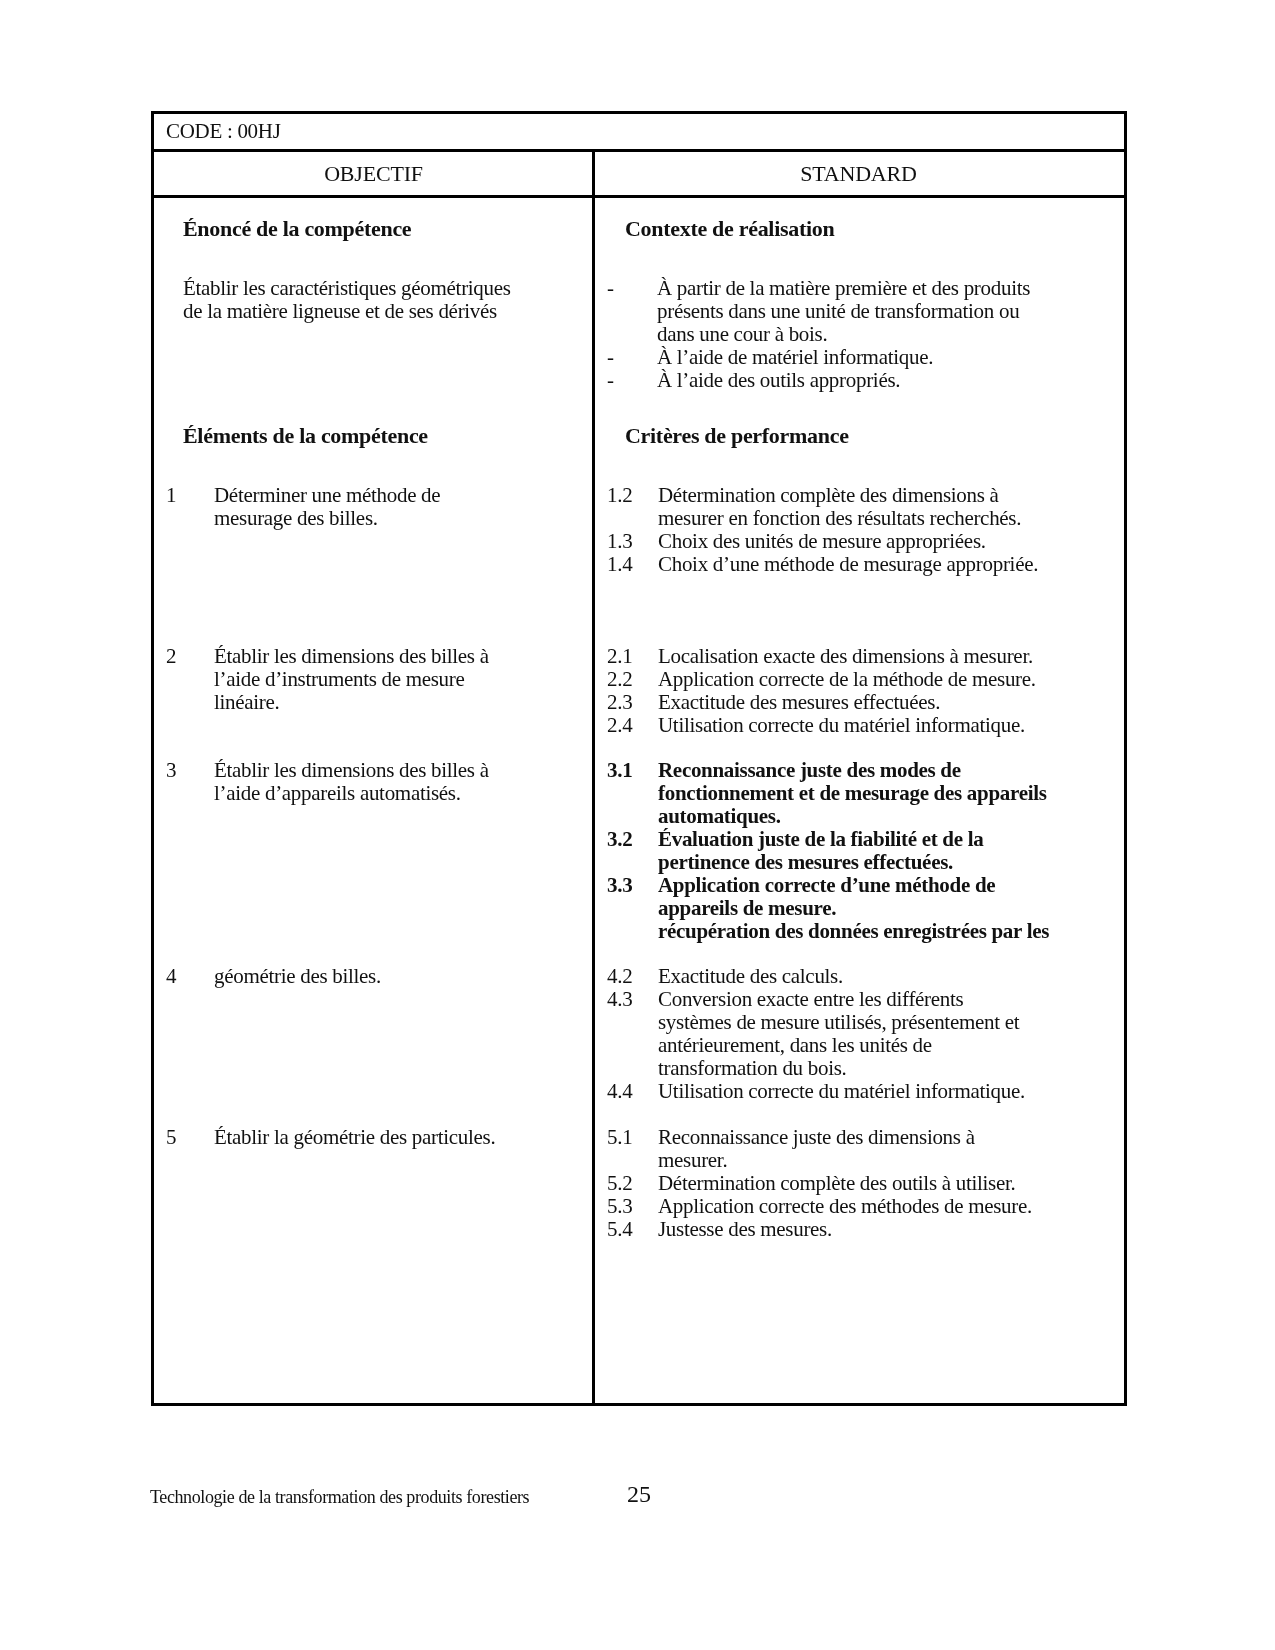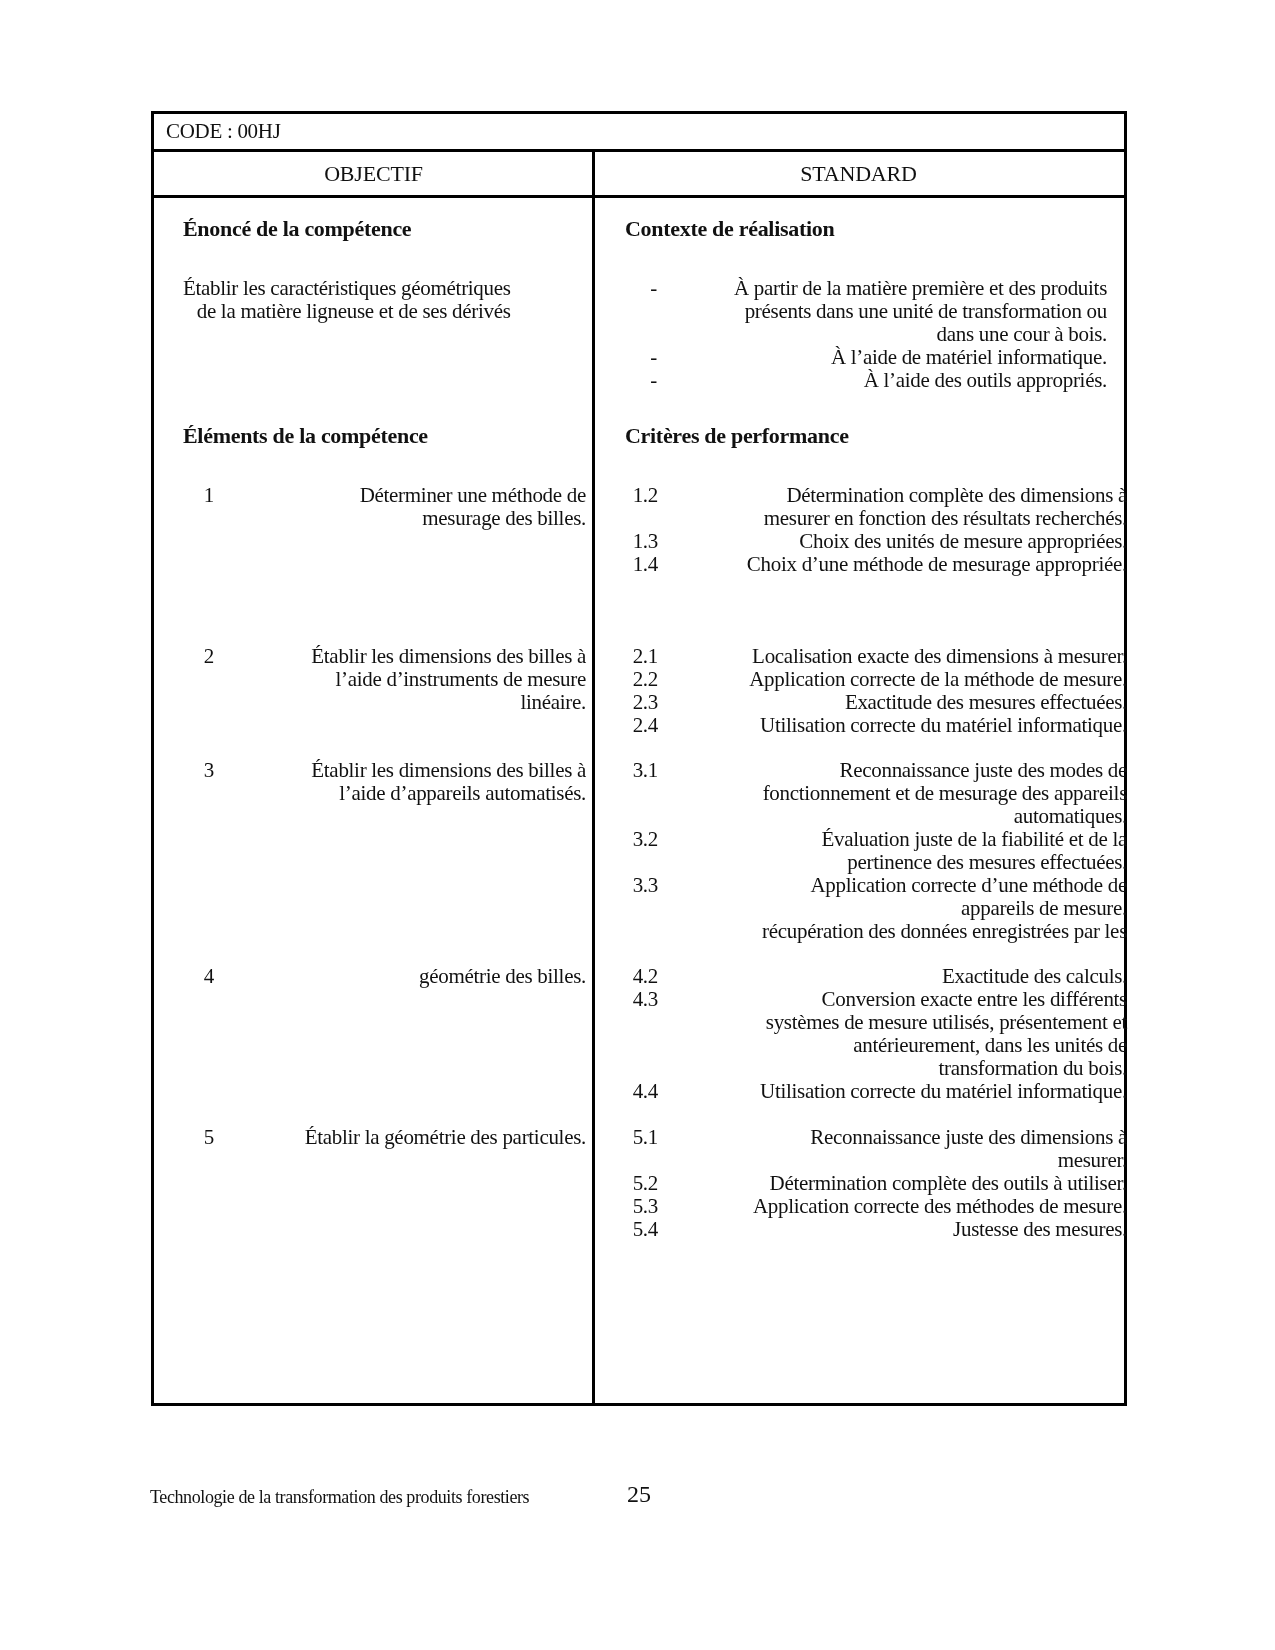--- a/index.html
+++ b/index.html
@@ -29,21 +29,21 @@
     position: absolute; left: 438px; top: 38px; bottom: 0; width: 3px; background: #000;
   }
   .col { position: absolute; top: 84px; bottom: 0; }
   .col.left { left: 0; width: 438px; }
   .col.right { left: 441px; right: 0; }
 
   .heading {
     position: absolute; font-weight: bold; font-size: 22px; letter-spacing: -0.3px;
   }
   .txt { font-size: 21px; line-height: 23px; letter-spacing: -0.3px; }
-  .block { position: absolute; text-align: right; }
+  .block { position: absolute; }
   .row { display: flex; }
   .num { flex: 0 0 auto; }
   .body { flex: 1 1 auto; }
 
   .footer-text {
     position: absolute; left: 150px; top: 1487px; font-size: 18px; letter-spacing: -0.4px;
   }
   .footer-page {
     position: absolute; left: 627px; top: 1481px; font-size: 24px;
   }
@@ -170,21 +170,21 @@
               <div>Exactitude des mesures effectuées.</div>
             </div>
           </div>
           <div class="row">
             <span class="num" style="width: 51px;">2.4</span>
             <div class="body">
               <div>Utilisation correcte du matériel informatique.</div>
             </div>
           </div>
         </div>
-        <div class="block txt" style="left: 12px; top: 561px; width: 520px;">
+        <div class="block txt" style="left: 12px; top: 561px; width: 520px; font-weight: bold;">
           <div class="row">
             <span class="num" style="width: 51px;">3.1</span>
             <div class="body">
               <div>Reconnaissance juste des modes de</div>
               <div>fonctionnement et de mesurage des appareils</div>
               <div>automatiques.</div>
             </div>
           </div>
           <div class="row">
             <span class="num" style="width: 51px;">3.2</span>

